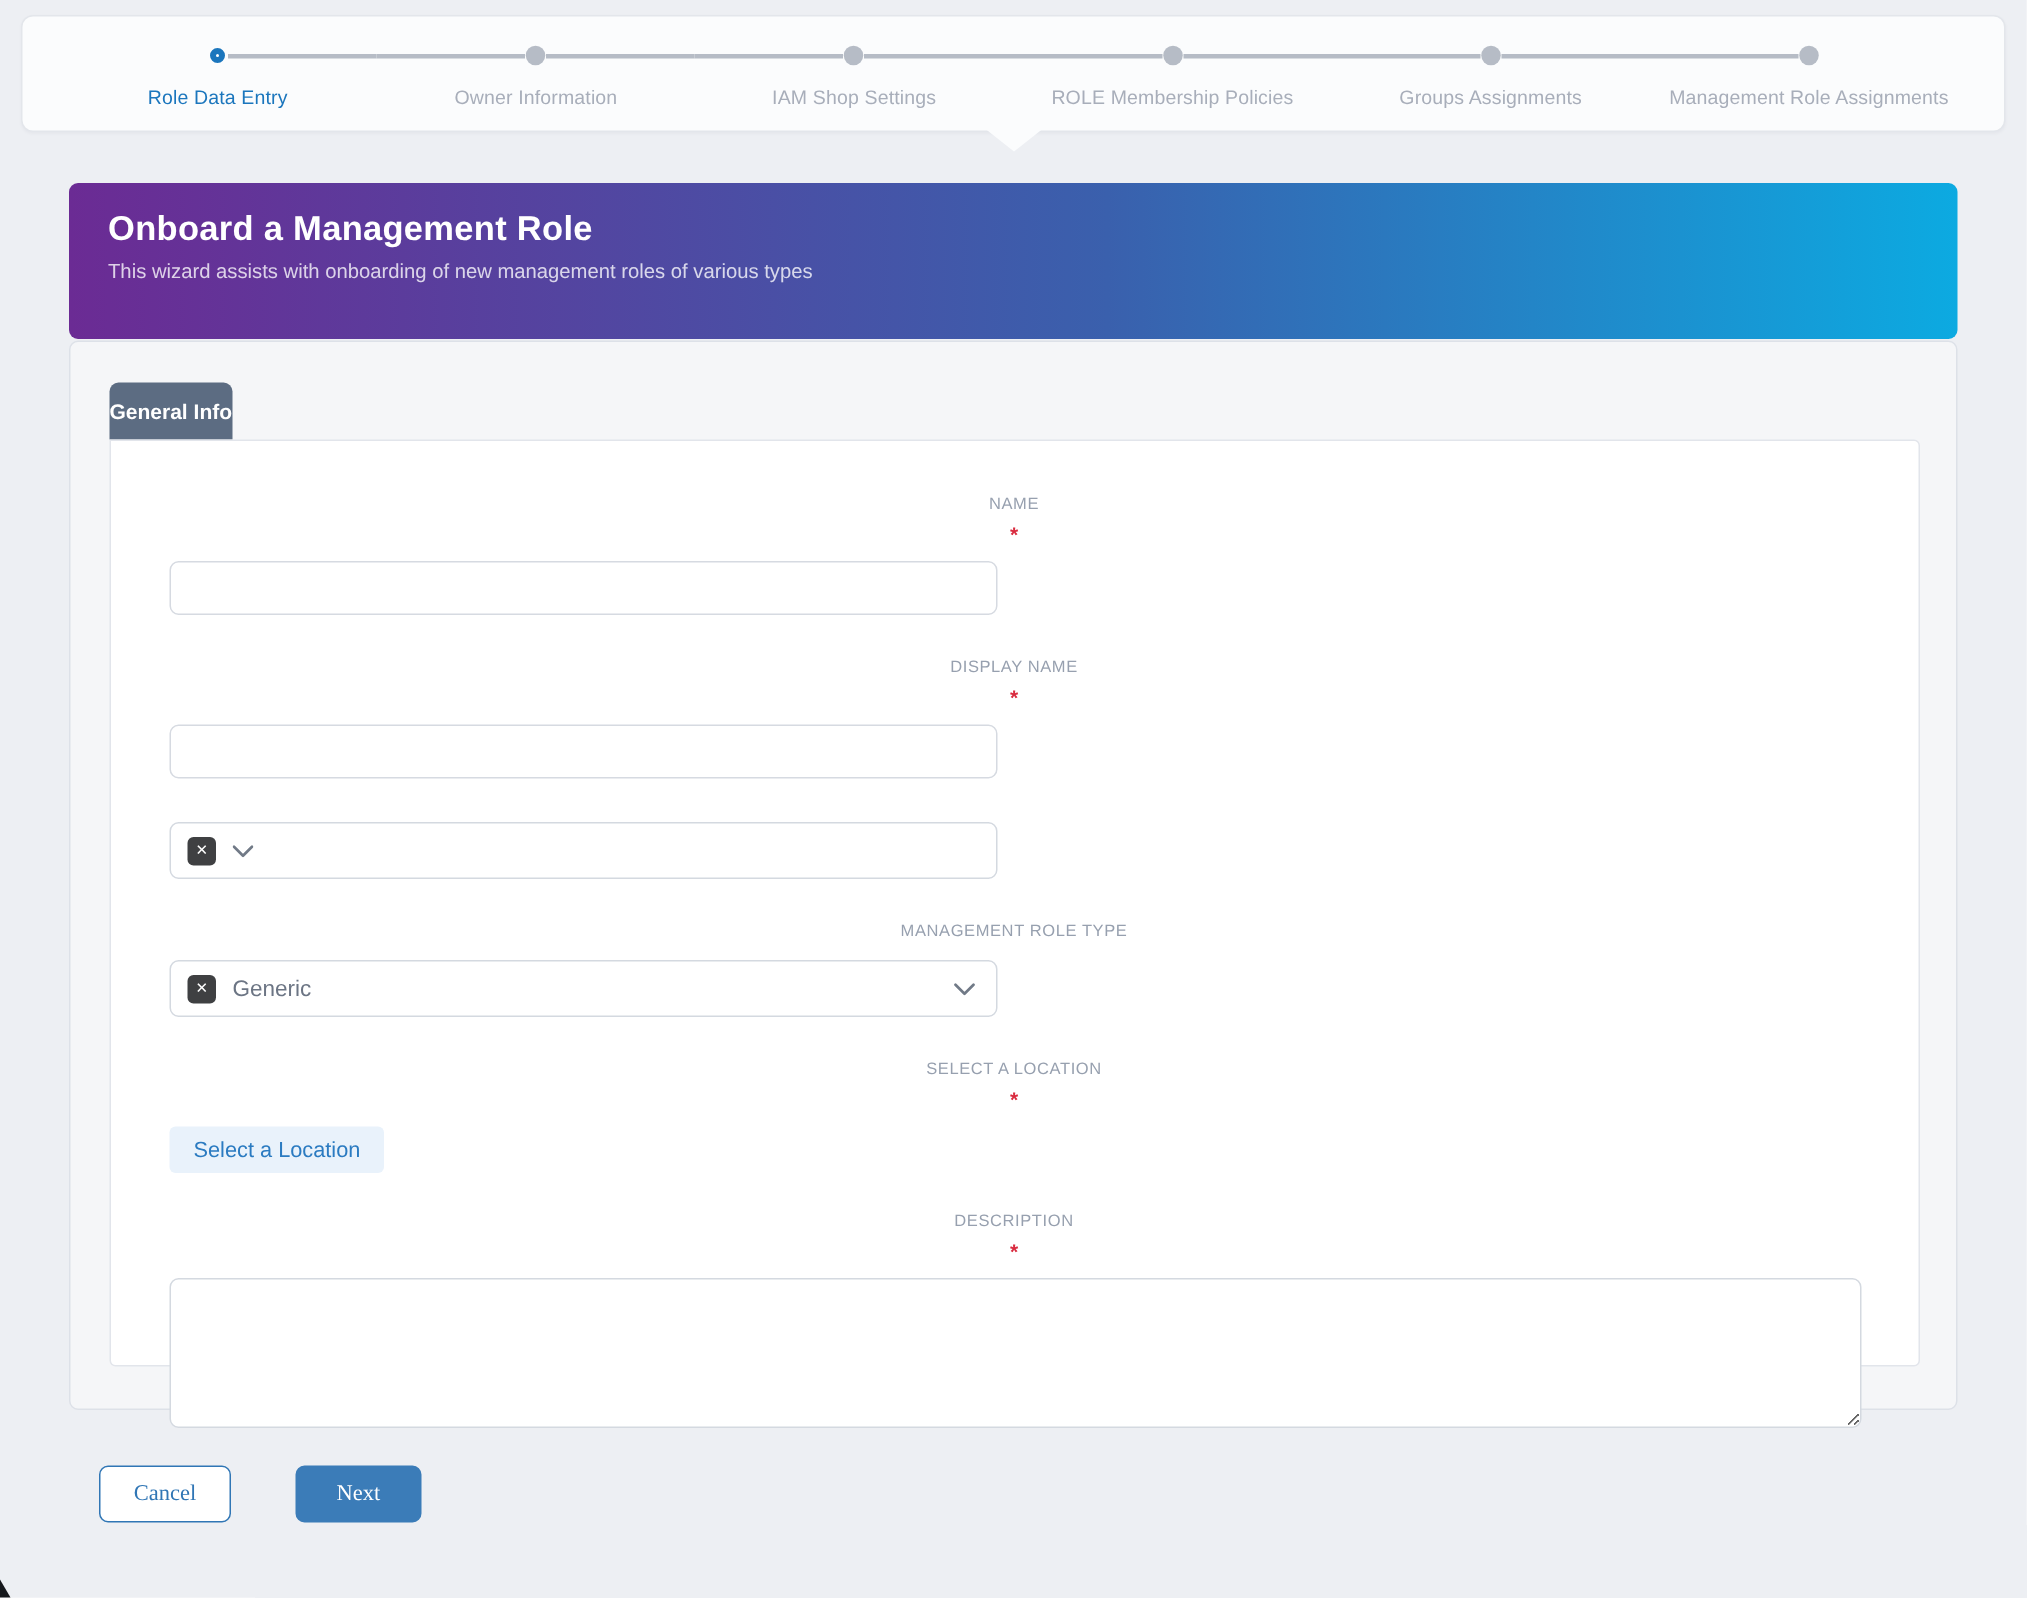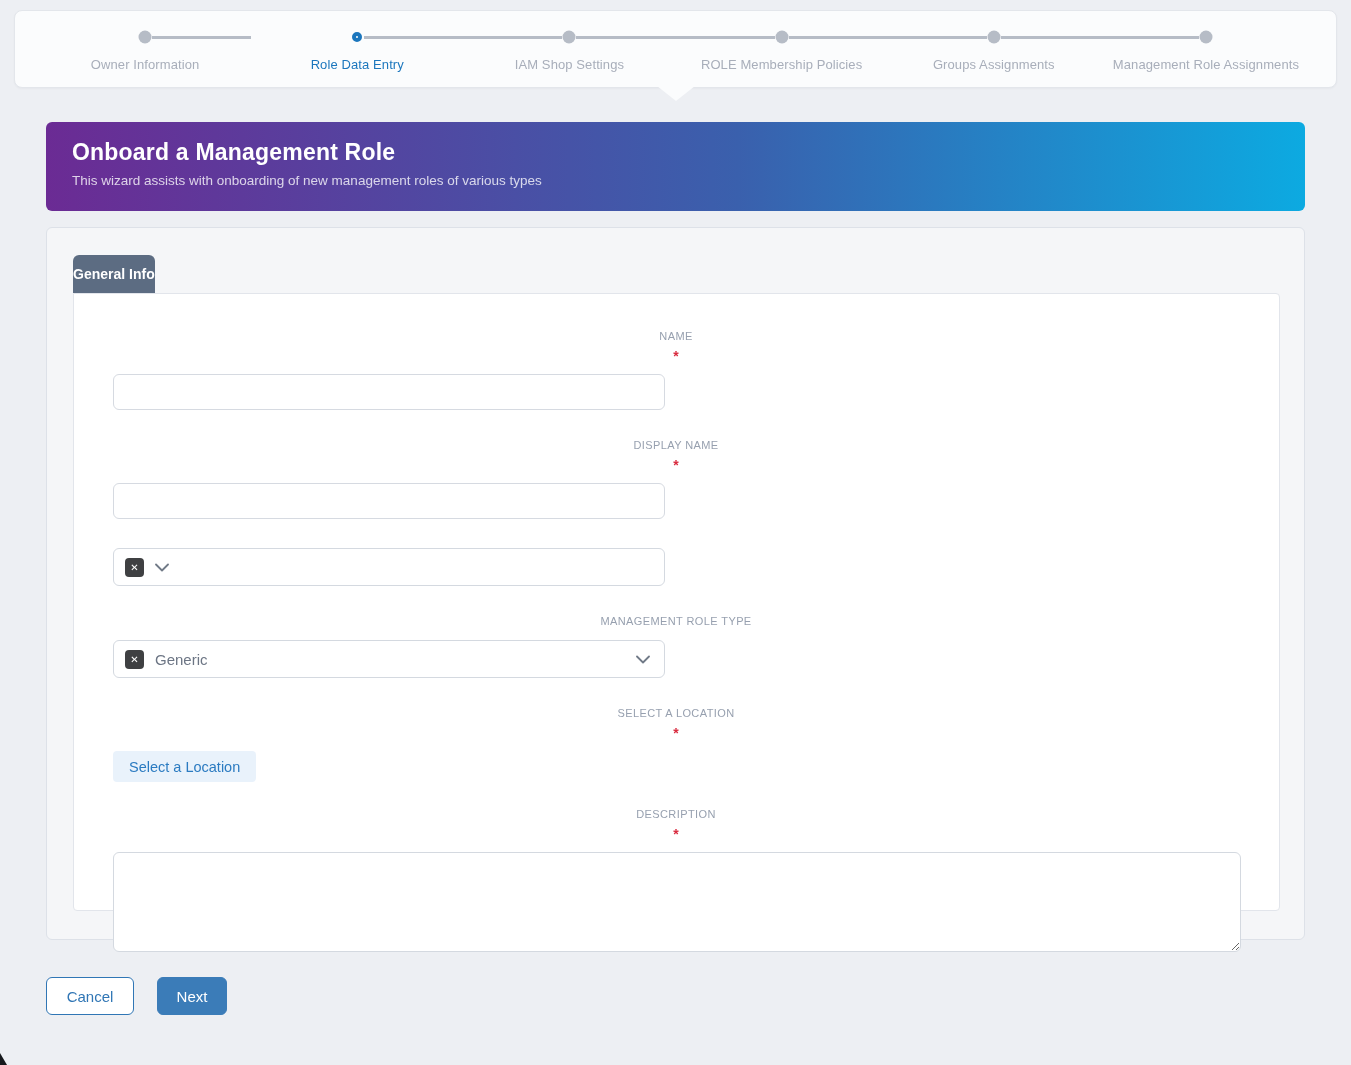--- a/index.html
+++ b/index.html
@@ -39,21 +39,21 @@
   .step.active .step-label { color: #1b76bd; }
   .stepper-caret {
     position: absolute; left: 50%; bottom: -14px; transform: translateX(-50%);
     width: 0; height: 0;
     border-left: 19px solid transparent; border-right: 19px solid transparent;
     border-top: 15px solid #fbfcfd;
   }
 
   
   .banner {
-    position: absolute; top: 122px; left: 46px; width: 1259px; height: 89px;
+    position: absolute; top: 122px; left: 46px; width: 1259px; height: 104px;
     border-radius: 6px; padding: 17px 26px 0 26px;
     background: linear-gradient(90deg, #6b2b94 0%, #3a60ad 55%, #0caae1 100%);
   }
   .banner-title { color: #ffffff; font-size: 23px; font-weight: bold; letter-spacing: .2px; }
   .banner-subtitle { color: rgba(255,255,255,.78); font-size: 13.5px; margin-top: 7px; }
 
   
   .container {
     position: absolute; top: 227px; left: 46px; width: 1259px; height: 713px;
     background: #f5f6f8; border: 1px solid #dde1e8; border-radius: 6px;
@@ -110,51 +110,51 @@
 
   .description-area {
     width: 1128px; height: 100px; border: 1px solid #d4d9e0; border-radius: 6px;
     resize: both; font-family: "Liberation Sans", sans-serif; font-size: 15px;
     color: #4a515e; padding: 8px 12px; outline: none;
   }
 
   
   .footer { position: absolute; top: 977px; left: 46px; display: flex; gap: 23px; }
   .btn { height: 38px; border-radius: 6px; font-size: 15px; cursor: pointer;
-         font-family: Liberation Sans, sans-serif; }
+         font-family: Liberation Serif, serif; margin-left: 20px; }
   .btn-cancel { width: 88px; background: #ffffff; border: 1px solid #3076b5; color: #3076b5; }
-  .btn-next   { width: 70px; background: #3b7cb8; border: 1px solid #3b7cb8; color: #ffffff; }
+  .btn-next   { width: 84px; background: #3b7cb8; border: 1px solid #3b7cb8; color: #ffffff; }
 
   .cursor-artifact {
     position: absolute; left: 0; bottom: 0; width: 0; height: 0;
     border-left: 7px solid #16181c; border-top: 12px solid transparent;
   }
 </style>
 </head>
 <body>
 
 <div class="page">
 
   <div class="stepper-card">
     <div class="steps">
+      <div class="step active">
+        <div class="track">
+
+          <span class="dot"></span>
+          <span class="line right"></span>
+        </div>
+        <div class="step-label">Role Data Entry</div>
+      </div>
       <div class="step">
         <div class="track">
           <span class="line left"></span>
           <span class="dot"></span>
           <span class="line right"></span>
         </div>
         <div class="step-label">Owner Information</div>
-      </div>
-      <div class="step active">
-        <div class="track">
-
-          <span class="dot"></span>
-          <span class="line right"></span>
-        </div>
-        <div class="step-label">Role Data Entry</div>
       </div>
       <div class="step">
         <div class="track">
           <span class="line left"></span>
           <span class="dot"></span>
           <span class="line right"></span>
         </div>
         <div class="step-label">IAM Shop Settings</div>
       </div>
       <div class="step">

